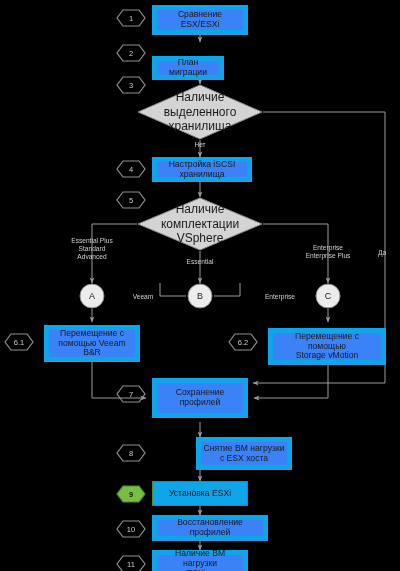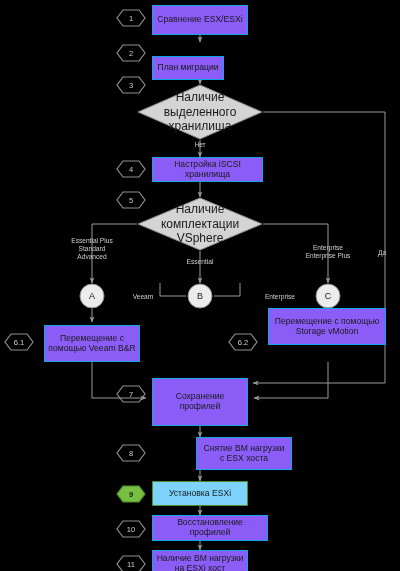--- a/index.html
+++ b/index.html
@@ -27,27 +27,27 @@
     position: absolute;
     box-sizing: border-box;
     display: flex;
     align-items: center;
     justify-content: center;
     text-align: center;
     color: #1a1a1a;
     line-height: 1.15;
   }
   .proc {
-    background: #8b5cf6;
-    border: 1px solid #0ea5e9;
+    background: #3b82f6;
+    border: 5px solid #0ea5e9;
     font-size: 8.6px;
     padding: 1px 2px;
   }
   .proc.green {
-    background: #7dd3fc;
+    background: #0ea5e9;
     border: 1px solid #4e8c28;
   }
   .hexnum {
     position: absolute;
     width: 30px;
     height: 18px;
     color: #cfcfcf;
     font-size: 7.5px;
     display: flex;
     align-items: center;
@@ -194,21 +194,21 @@
   </div>
   <div class="edgelbl" style="left:182px; top:141px; width:36px;">Нет</div>
   <div class="edgelbl" style="left:372px; top:249px; width:20px;">Да</div>
 
   <div class="hexnum" style="left:116px; top:160px;">
     <svg class="hx" viewBox="0 0 30 18">
       <polygon points="7,1 23,1 29,9 23,17 7,17 1,9" fill="none" stroke="#8f8f8f" stroke-width="1.2"></polygon>
     </svg>
     <span class="lbl">4</span>
   </div>
-  <div class="node proc" style="left:152px; top:157px; width:111px; height:25px;">
+  <div class="node proc" style="left:152px; top:157px; width:100px; height:25px;">
     <div>
       <div>Настройка iSCSI</div>
       <div>хранилища</div>
     </div>
   </div>
 
   <div class="hexnum" style="left:116px; top:191px;">
     <svg class="hx" viewBox="0 0 30 18">
       <polygon points="7,1 23,1 29,9 23,17 7,17 1,9" fill="none" stroke="#8f8f8f" stroke-width="1.2"></polygon>
     </svg>
@@ -272,34 +272,34 @@
       <div>помощью Veeam B&amp;R</div>
     </div>
   </div>
 
   <div class="hexnum" style="left:228px; top:333px;">
     <svg class="hx" viewBox="0 0 30 18">
       <polygon points="7,1 23,1 29,9 23,17 7,17 1,9" fill="none" stroke="#8f8f8f" stroke-width="1.2"></polygon>
     </svg>
     <span class="lbl">6.2</span>
   </div>
-  <div class="node proc" style="left:268px; top:308px; width:118px; height:37px;">
+  <div class="node proc" style="left:268px; top:328px; width:118px; height:37px;">
     <div>
       <div>Перемещение с помощью</div>
       <div>Storage vMotion</div>
     </div>
   </div>
 
   <div class="hexnum" style="left:116px; top:385px;">
     <svg class="hx" viewBox="0 0 30 18">
       <polygon points="7,1 23,1 29,9 23,17 7,17 1,9" fill="none" stroke="#8f8f8f" stroke-width="1.2"></polygon>
     </svg>
     <span class="lbl">7</span>
   </div>
-  <div class="node proc" style="left:152px; top:378px; width:96px; height:48px;">
+  <div class="node proc" style="left:152px; top:378px; width:96px; height:40px;">
     <div>
       <div>Сохранение</div>
       <div>профилей</div>
     </div>
   </div>
 
   <div class="hexnum" style="left:116px; top:444px;">
     <svg class="hx" viewBox="0 0 30 18">
       <polygon points="7,1 23,1 29,9 23,17 7,17 1,9" fill="none" stroke="#8f8f8f" stroke-width="1.2"></polygon>
     </svg>

